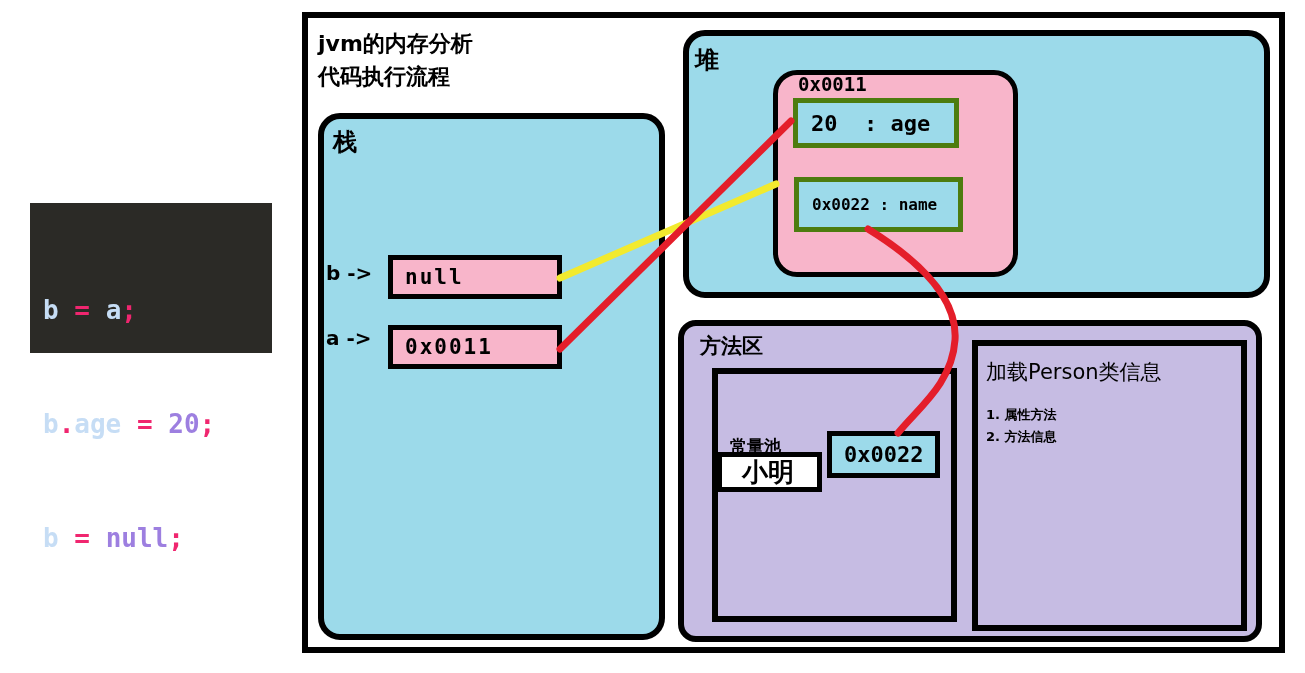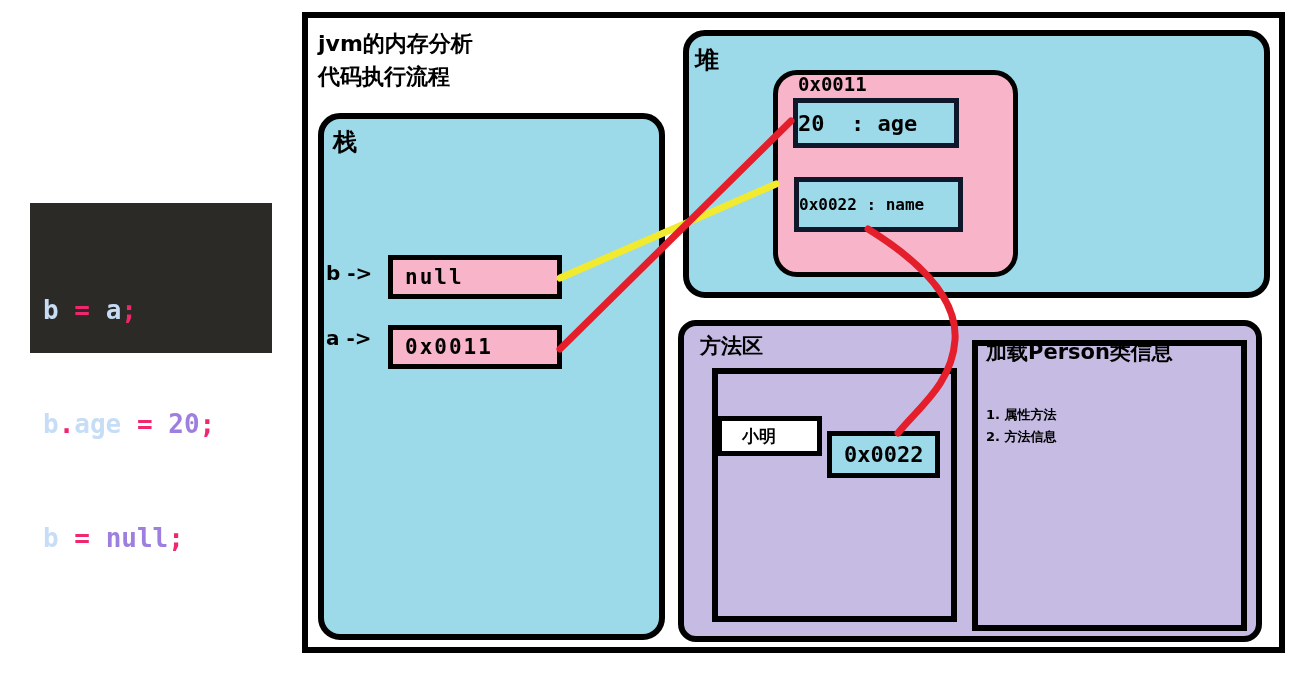--- a/index.html
+++ b/index.html
@@ -41,40 +41,40 @@
              font-family:"DejaVu Sans Mono","Liberation Mono",monospace;font-weight:bold;
              font-size:21px;display:flex;align-items:center;padding-left:12px;letter-spacing:2px;}
   #cell-b{left:388px;top:255px;width:174px;height:44px;}
   #cell-a{left:388px;top:325px;width:174px;height:44px;}
 
   
   #heap-object{position:absolute;left:773px;top:70px;width:245px;height:207px;
                box-sizing:border-box;border:5px solid #000;background:#f8b5ca;border-radius:24px;}
   #heap-object-address{position:absolute;left:798px;top:73px;font-size:19px;font-weight:bold;
                        font-family:"DejaVu Sans Mono","Liberation Mono",monospace;}
-  .field-cell{position:absolute;box-sizing:border-box;border:5px solid #0f172a;background:#9cdaea;
+  .field-cell{position:absolute;box-sizing:border-box;border:5px solid #4d7c0f;background:#9cdaea;
               font-family:"DejaVu Sans Mono","Liberation Mono",monospace;font-weight:bold;
-              display:flex;align-items:center;padding-left:0;white-space:pre;}
+              display:flex;align-items:center;padding-left:13px;white-space:pre;}
   #field-age{left:793px;top:98px;width:166px;height:50px;font-size:22px;}
   #field-name{left:794px;top:177px;width:169px;height:55px;font-size:16px;}
 
   
   #constant-pool{position:absolute;left:712px;top:368px;width:245px;height:254px;
                  box-sizing:border-box;border:6px solid #000;}
   #constant-pool-label{left:730px;top:392px;font-size:17px;margin-top:43px;}
-  #pool-name-cell{position:absolute;left:717px;top:416px;width:105px;height:40px;
+  #pool-name-cell{position:absolute;left:717px;top:452px;width:105px;height:40px;
                   box-sizing:border-box;border:5px solid #000;background:#fff;
-                  font-size:17px;font-weight:bold;display:flex;align-items:center;padding-left:20px;}
+                  font-size:26px;font-weight:bold;display:flex;align-items:center;padding-left:20px;}
   #pool-addr-cell{position:absolute;left:827px;top:431px;width:113px;height:47px;
                   box-sizing:border-box;border:5px solid #000;background:#9cdaea;
                   font-family:"DejaVu Sans Mono","Liberation Mono",monospace;
                   font-size:22px;font-weight:bold;display:flex;align-items:center;padding-left:12px;}
   #class-info{position:absolute;left:972px;top:340px;width:275px;height:291px;
               box-sizing:border-box;border:6px solid #000;background:#c6bce3;}
-  #class-info-title{position:absolute;left:986px;top:338px;font-size:21px;font-weight:bold;}
+  #class-info-title{position:absolute;left:986px;top:358px;font-size:21px;font-weight:normal;}
   .class-info-item{position:absolute;font-size:13px;font-weight:bold;}
   #class-info-item-1{left:986px;top:406px;}
   #class-info-item-2{left:986px;top:428px;}
 
   
   #connector-layer{position:absolute;left:0;top:0;width:1305px;height:673px;pointer-events:none;}
 </style>
 </head>
 <body>
 

